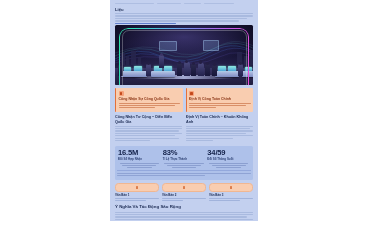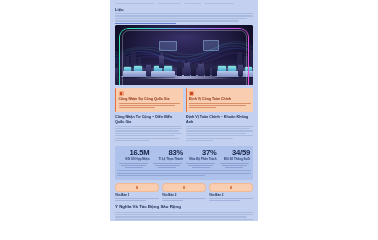--- a/index.html
+++ b/index.html
@@ -71,21 +71,21 @@
   .card-b i.s100{width:100%}.card-b i.s92{width:92%}.card-b i.s60{width:60%}.card-b i.s44{width:44%}
 
   
   .twocol{display:flex;gap:4px;margin-bottom:3px;}
   .col{flex:1;}
   .sub-h{font-size:3.7px;font-weight:bold;color:#1b2a52;line-height:4.4px;margin-bottom:1.6px;}
 
   
   .statsbox{background:#aec1ea;border-radius:1.5px;padding:3px 2px 3px 2px;margin-bottom:3px;}
   .stats{display:flex;}
-  .stat{flex:1;text-align:right;padding:0 1px;}
+  .stat{flex:1;text-align:left;padding:0 1px;}
   .stat .v{font-size:7.6px;font-weight:bold;color:#14224a;line-height:8.5px;letter-spacing:-.2px;}
   .stat .k{font-size:2.9px;font-weight:bold;color:#2c3f72;line-height:3.4px;margin:.8px 0 1.2px;}
   .stat .d i{display:block;height:1.05px;background:#8b9fd0;border-radius:1px;margin:0 auto .9px;}
   .stat .d i.a{width:92%}.stat .d i.b{width:80%}.stat .d i.c{width:58%}
   .statsnote{margin-top:2px;padding-top:1.6px;border-top:.5px solid #93a8dc;}
   .statsnote i{display:block;height:1.1px;background:#8fa3d4;border-radius:1px;margin-bottom:1px;}
   .statsnote i.s100{width:100%}.statsnote i.s66{width:66%}
 
   
   .pills{display:flex;gap:3px;margin-bottom:2px;}
@@ -259,29 +259,20 @@
           <div class="stat">
             <div class="v">83%</div>
             <div class="k">Tỉ Lệ Thực Thành</div>
             <div class="d">
                 <i class="a"></i>
                 <i class="b"></i>
                 <i class="c"></i>
               </div>
           </div>
           <div class="stat">
-            <div class="v">37%</div>
-            <div class="k">Mức Độ Phân Trách</div>
-            <div class="d">
-                <i class="a"></i>
-                <i class="b"></i>
-                <i class="c"></i>
-              </div>
-          </div>
-          <div class="stat">
             <div class="v">34/59</div>
             <div class="k">Đối Số Thông Suốt</div>
             <div class="d">
                 <i class="a"></i>
                 <i class="b"></i>
                 <i class="c"></i>
               </div>
           </div>
         </div>
         <div class="statsnote">

